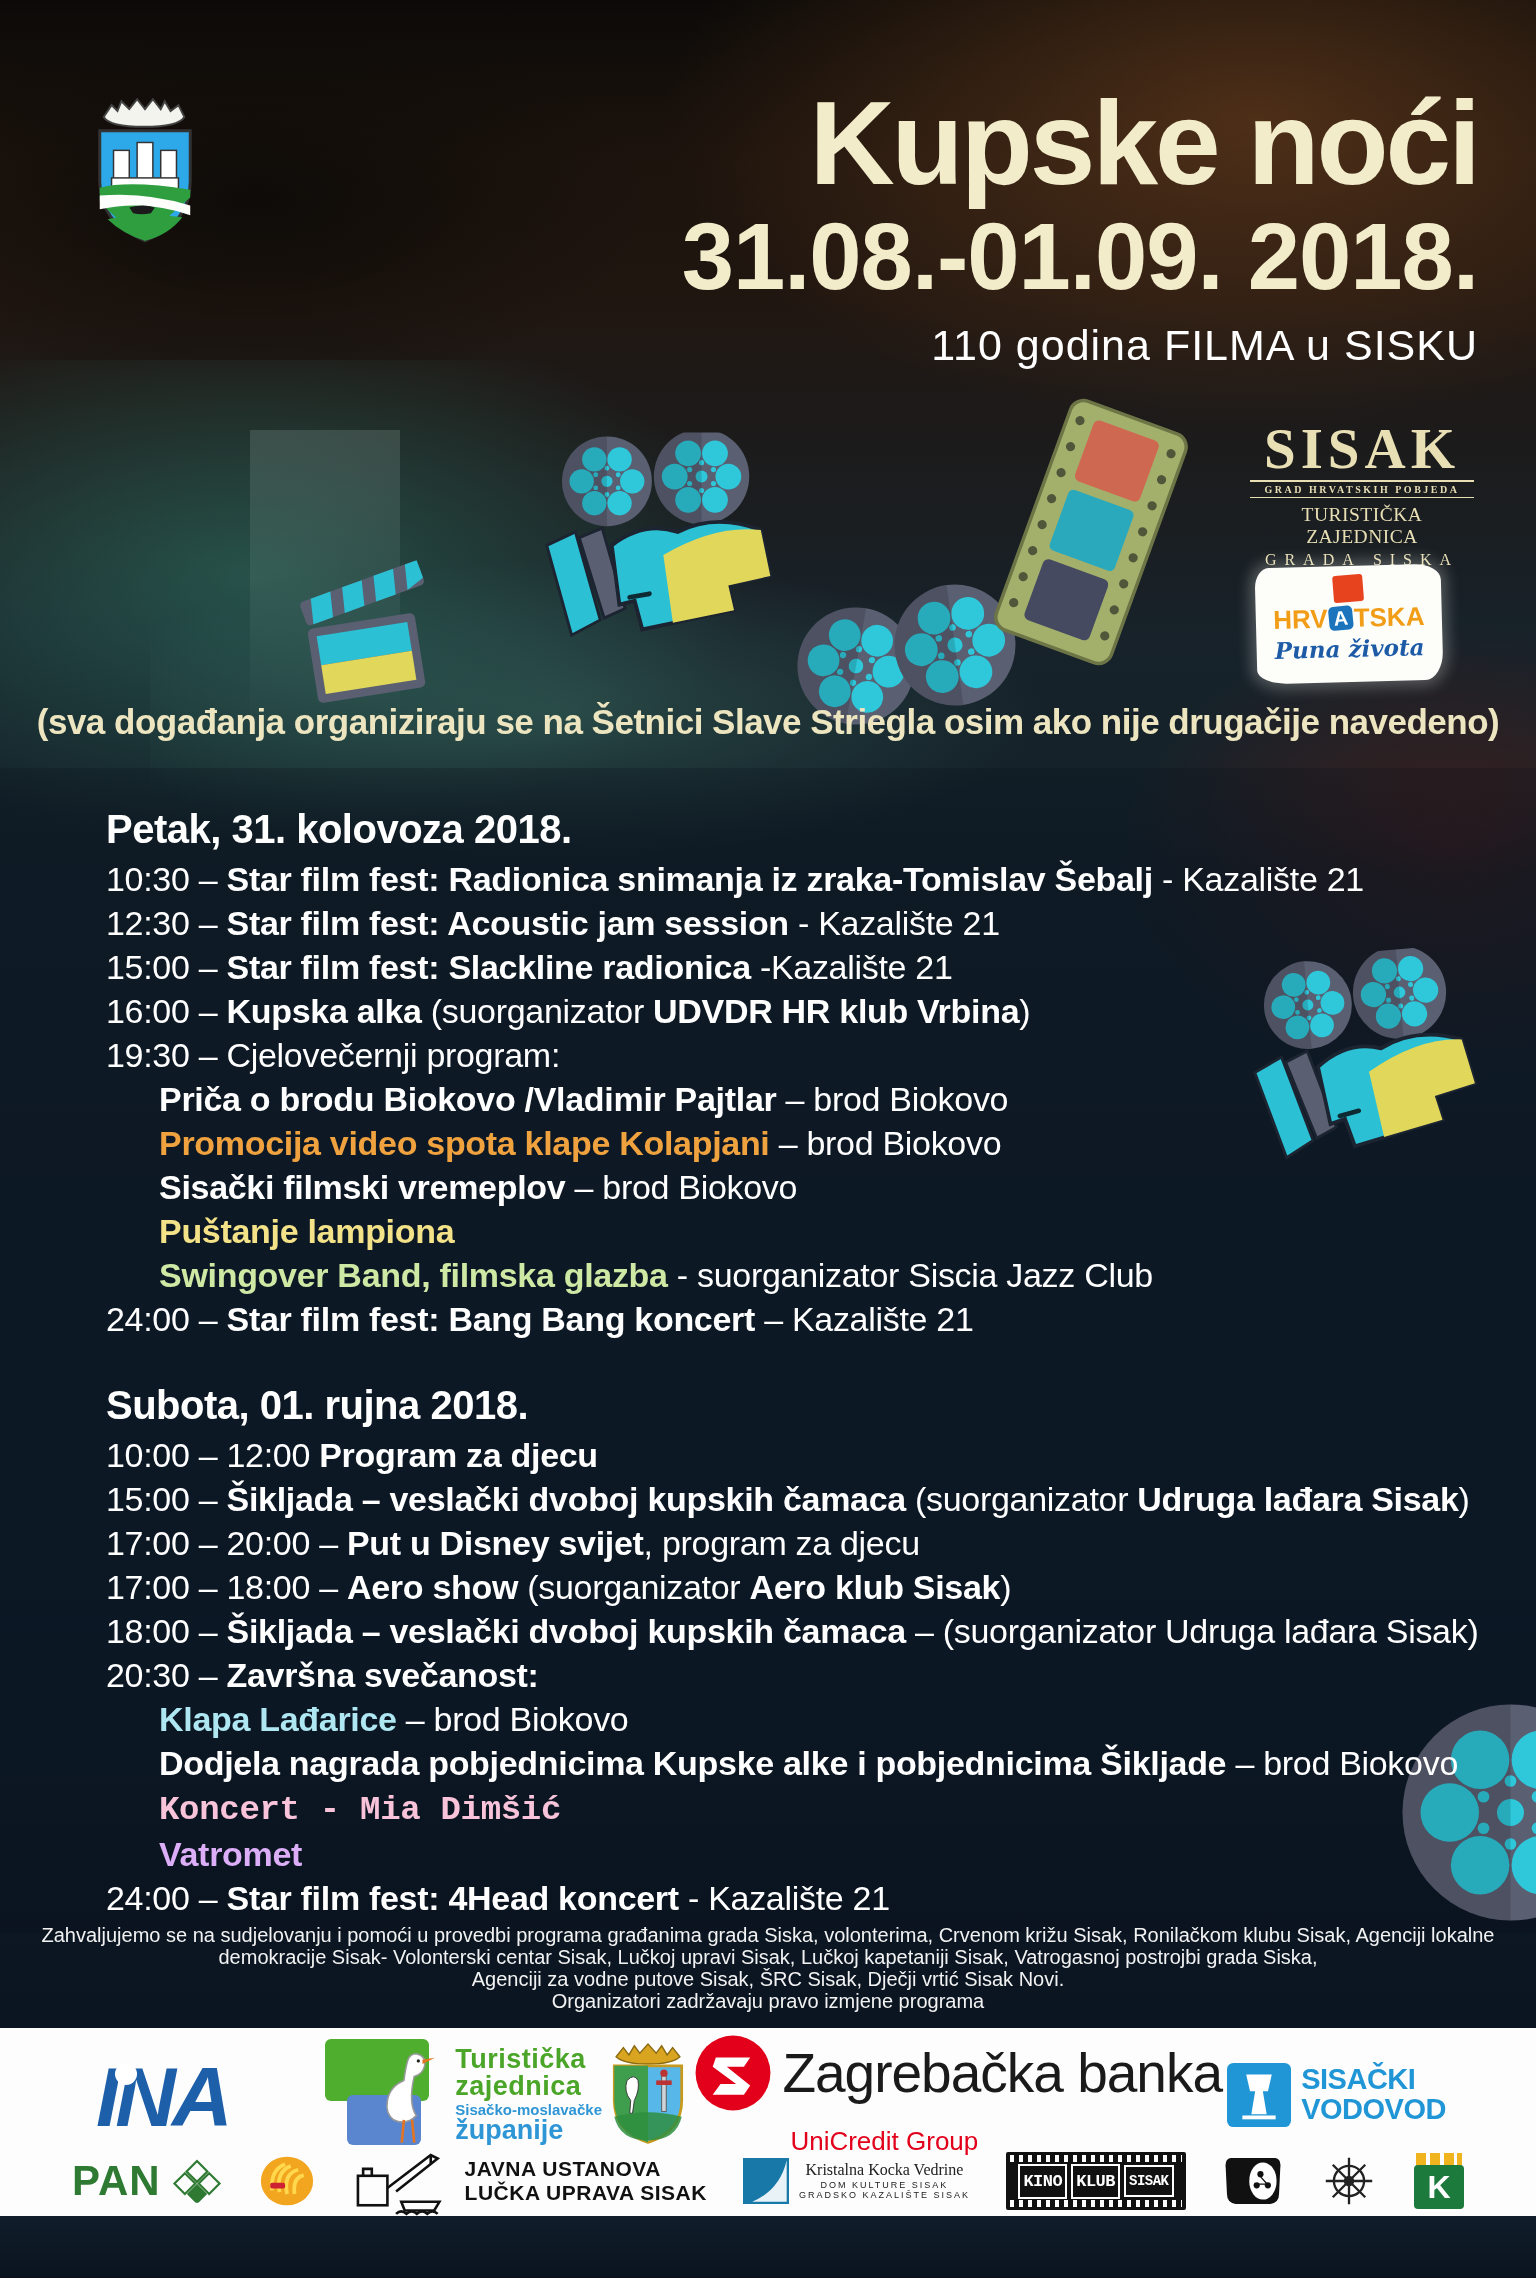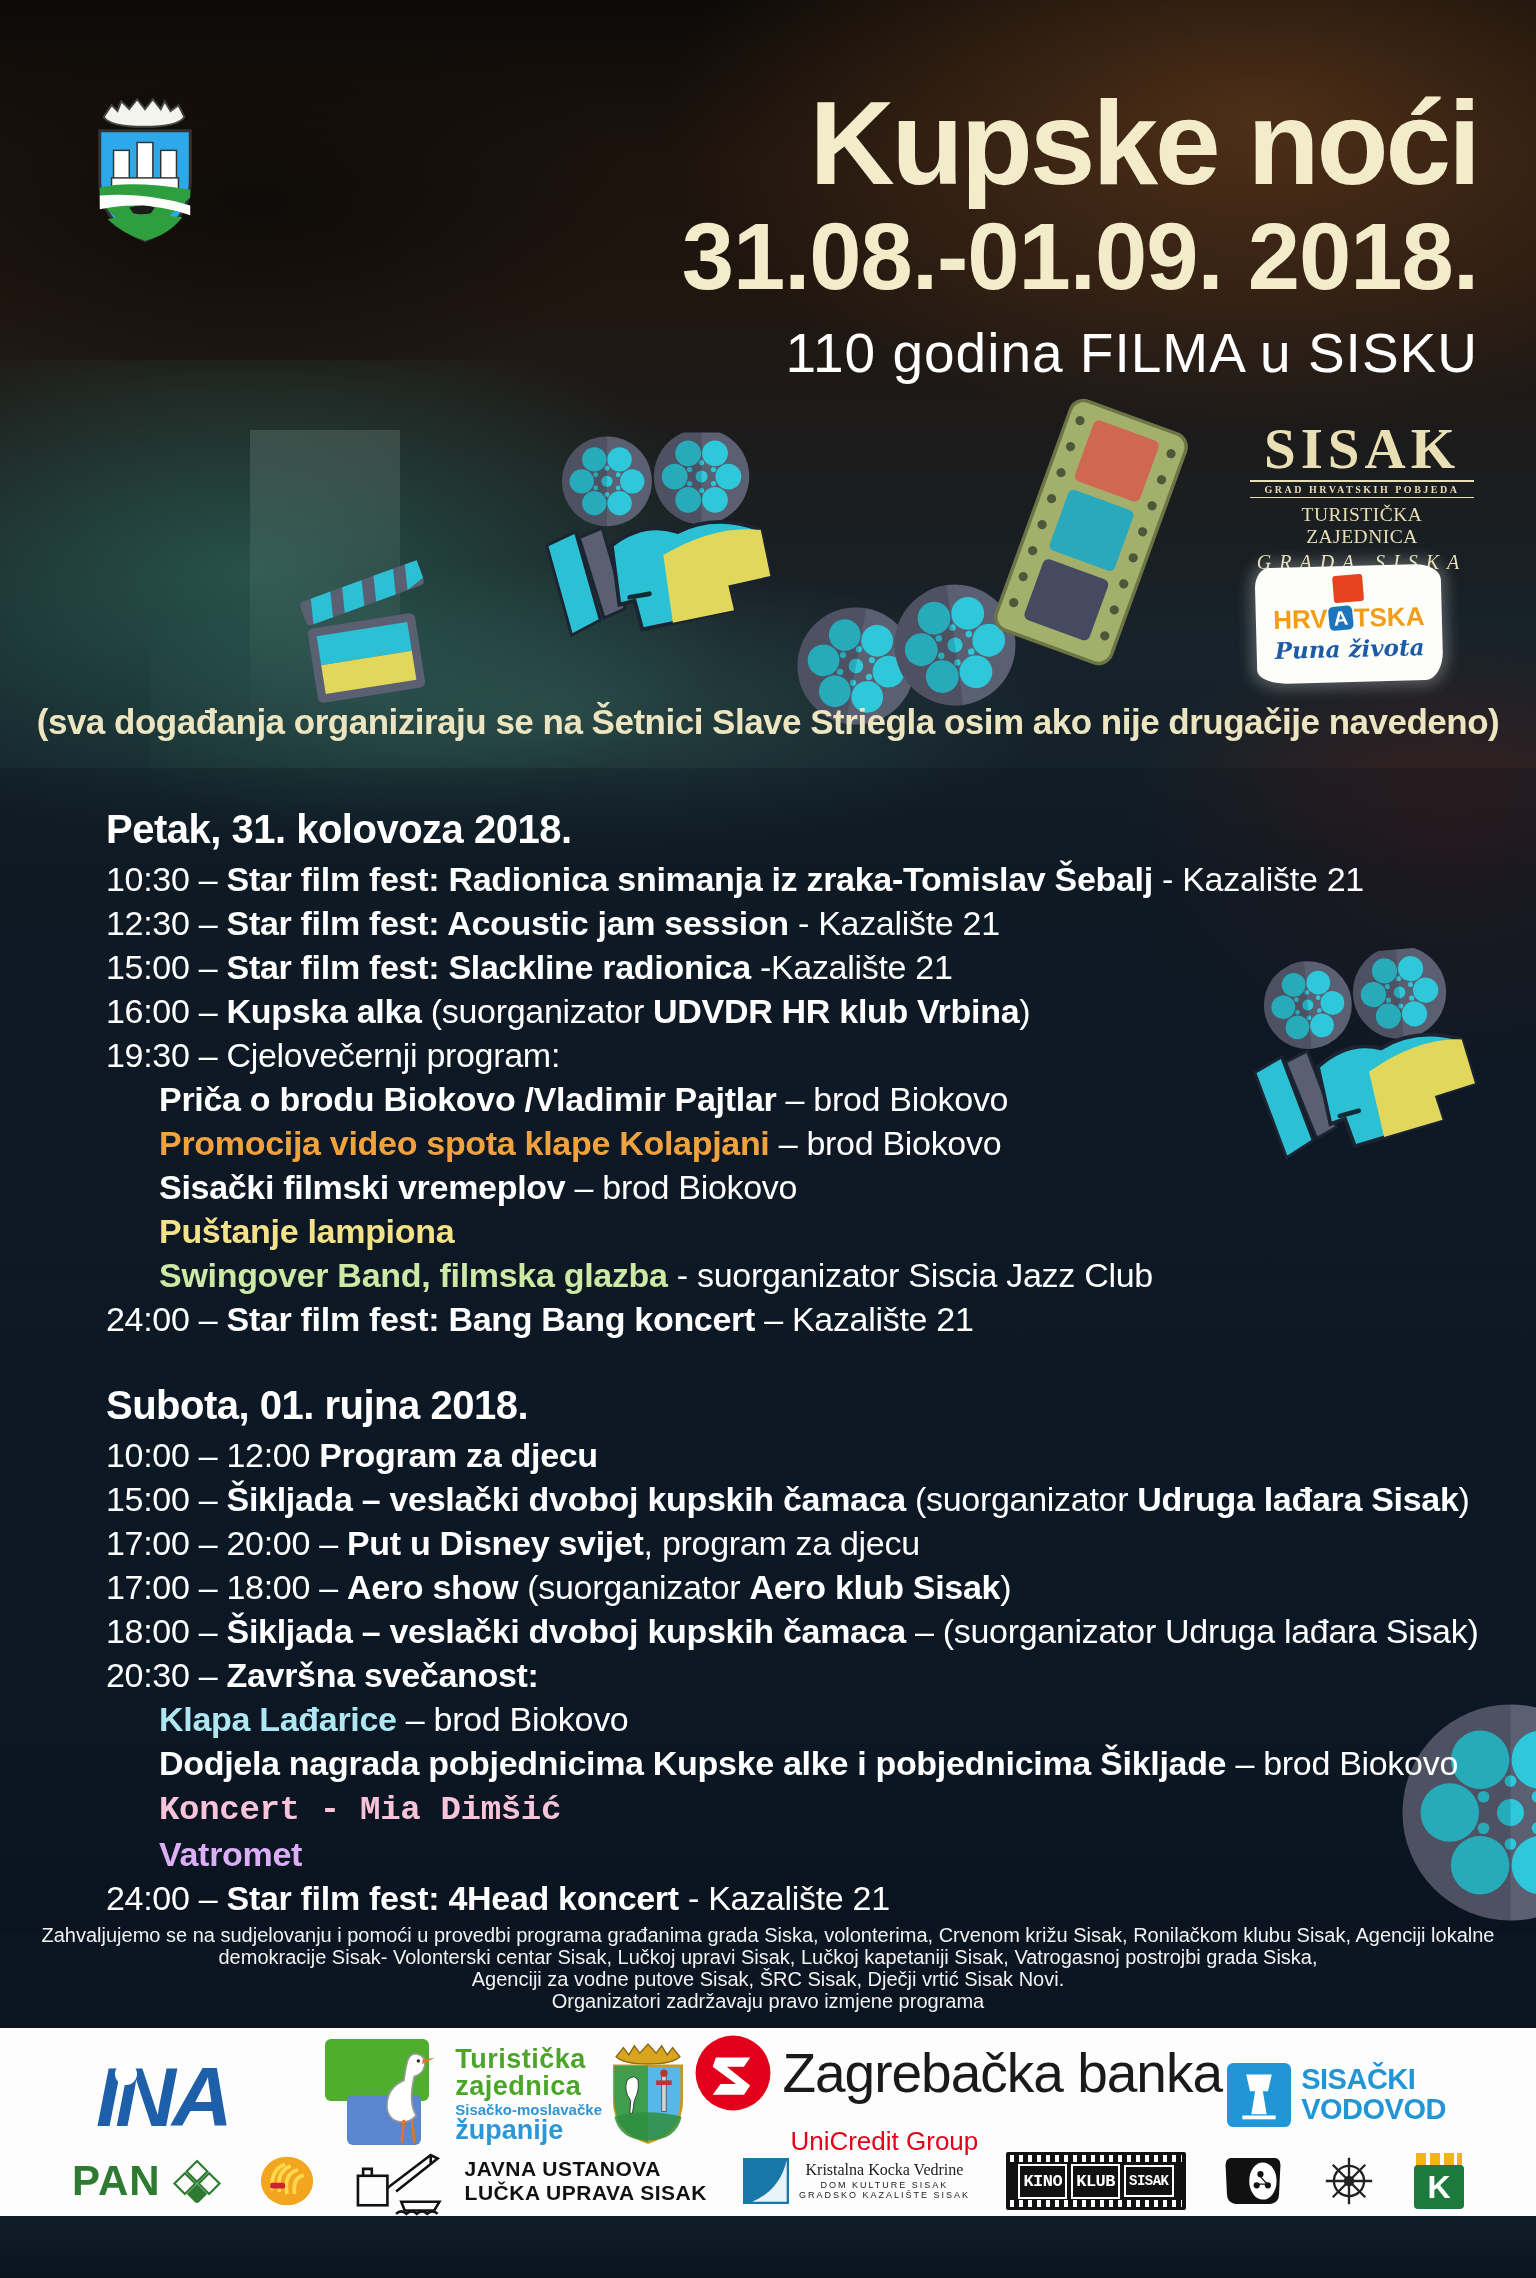--- a/index.html
+++ b/index.html
@@ -24,29 +24,29 @@
   .g-panel{position:absolute;top:768px;left:0;right:0;height:1165px;
     background:linear-gradient(180deg,rgba(9,16,25,.25),rgba(11,20,32,.62) 9%,
       rgba(12,22,36,.66) 80%,rgba(9,16,26,.42));}
   .footer-strip{position:absolute;left:0;bottom:0;width:100%;height:62px;
     background:linear-gradient(180deg,#101d2a,#0a141f);}
   
   .coa{position:absolute;top:92px;left:86px;}
   .title-block{position:absolute;top:80px;right:58px;text-align:right;}
   .title{font-size:118px;font-weight:bold;letter-spacing:-3px;line-height:1.08;color:#f2ecca;}
   .dates{font-size:94px;font-weight:bold;letter-spacing:-1px;line-height:1.02;color:#f2ecca;margin-top:2px;}
-  .subtitle{font-size:55px;color:#ffffff;letter-spacing:1px;margin-top:16px;}
+  .subtitle{font-size:43px;color:#ffffff;letter-spacing:1px;margin-top:16px;}
   
   .sisak-tz{position:absolute;top:420px;right:62px;width:224px;text-align:center;
     color:#e9dfb5;font-family:"Liberation Serif",serif;}
   .sisak-word{font-size:57px;font-weight:bold;letter-spacing:5px;line-height:1;}
   .sisak-band{font-size:10px;font-weight:bold;letter-spacing:2.5px;margin-top:3px;
     border-top:2px solid #e9dfb5;border-bottom:1px solid #e9dfb5;padding:2px 0;}
   .tz-l1{font-size:19.5px;letter-spacing:.5px;margin-top:6px;}
-  .tz-l2{font-size:20px;letter-spacing:8px;margin-top:3px;font-style:italic;}
+  .tz-l2{font-size:16px;letter-spacing:8px;margin-top:3px;}
   
   .hrv{position:absolute;top:566px;right:94px;width:186px;height:116px;background:#fdfdfa;
     border-radius:14px 26px 18px 30px/20px 16px 28px 14px;transform:rotate(-1.5deg);
     text-align:center;box-shadow:0 0 14px 6px rgba(250,250,245,.25);}
   .hrv-red{width:30px;height:27px;background:#e8431f;margin:9px auto 3px;border-radius:3px;
     transform:rotate(-3deg);}
   .hrv-word{display:flex;justify-content:center;align-items:center;gap:1px;
     font-size:26px;font-weight:bold;color:#f29d18;line-height:1;}
   .hrv-abox{display:inline-flex;width:24px;height:24px;background:#1c75bc;border-radius:5px;
     color:#fff;align-items:center;justify-content:center;font-size:20px;transform:rotate(-4deg);}

